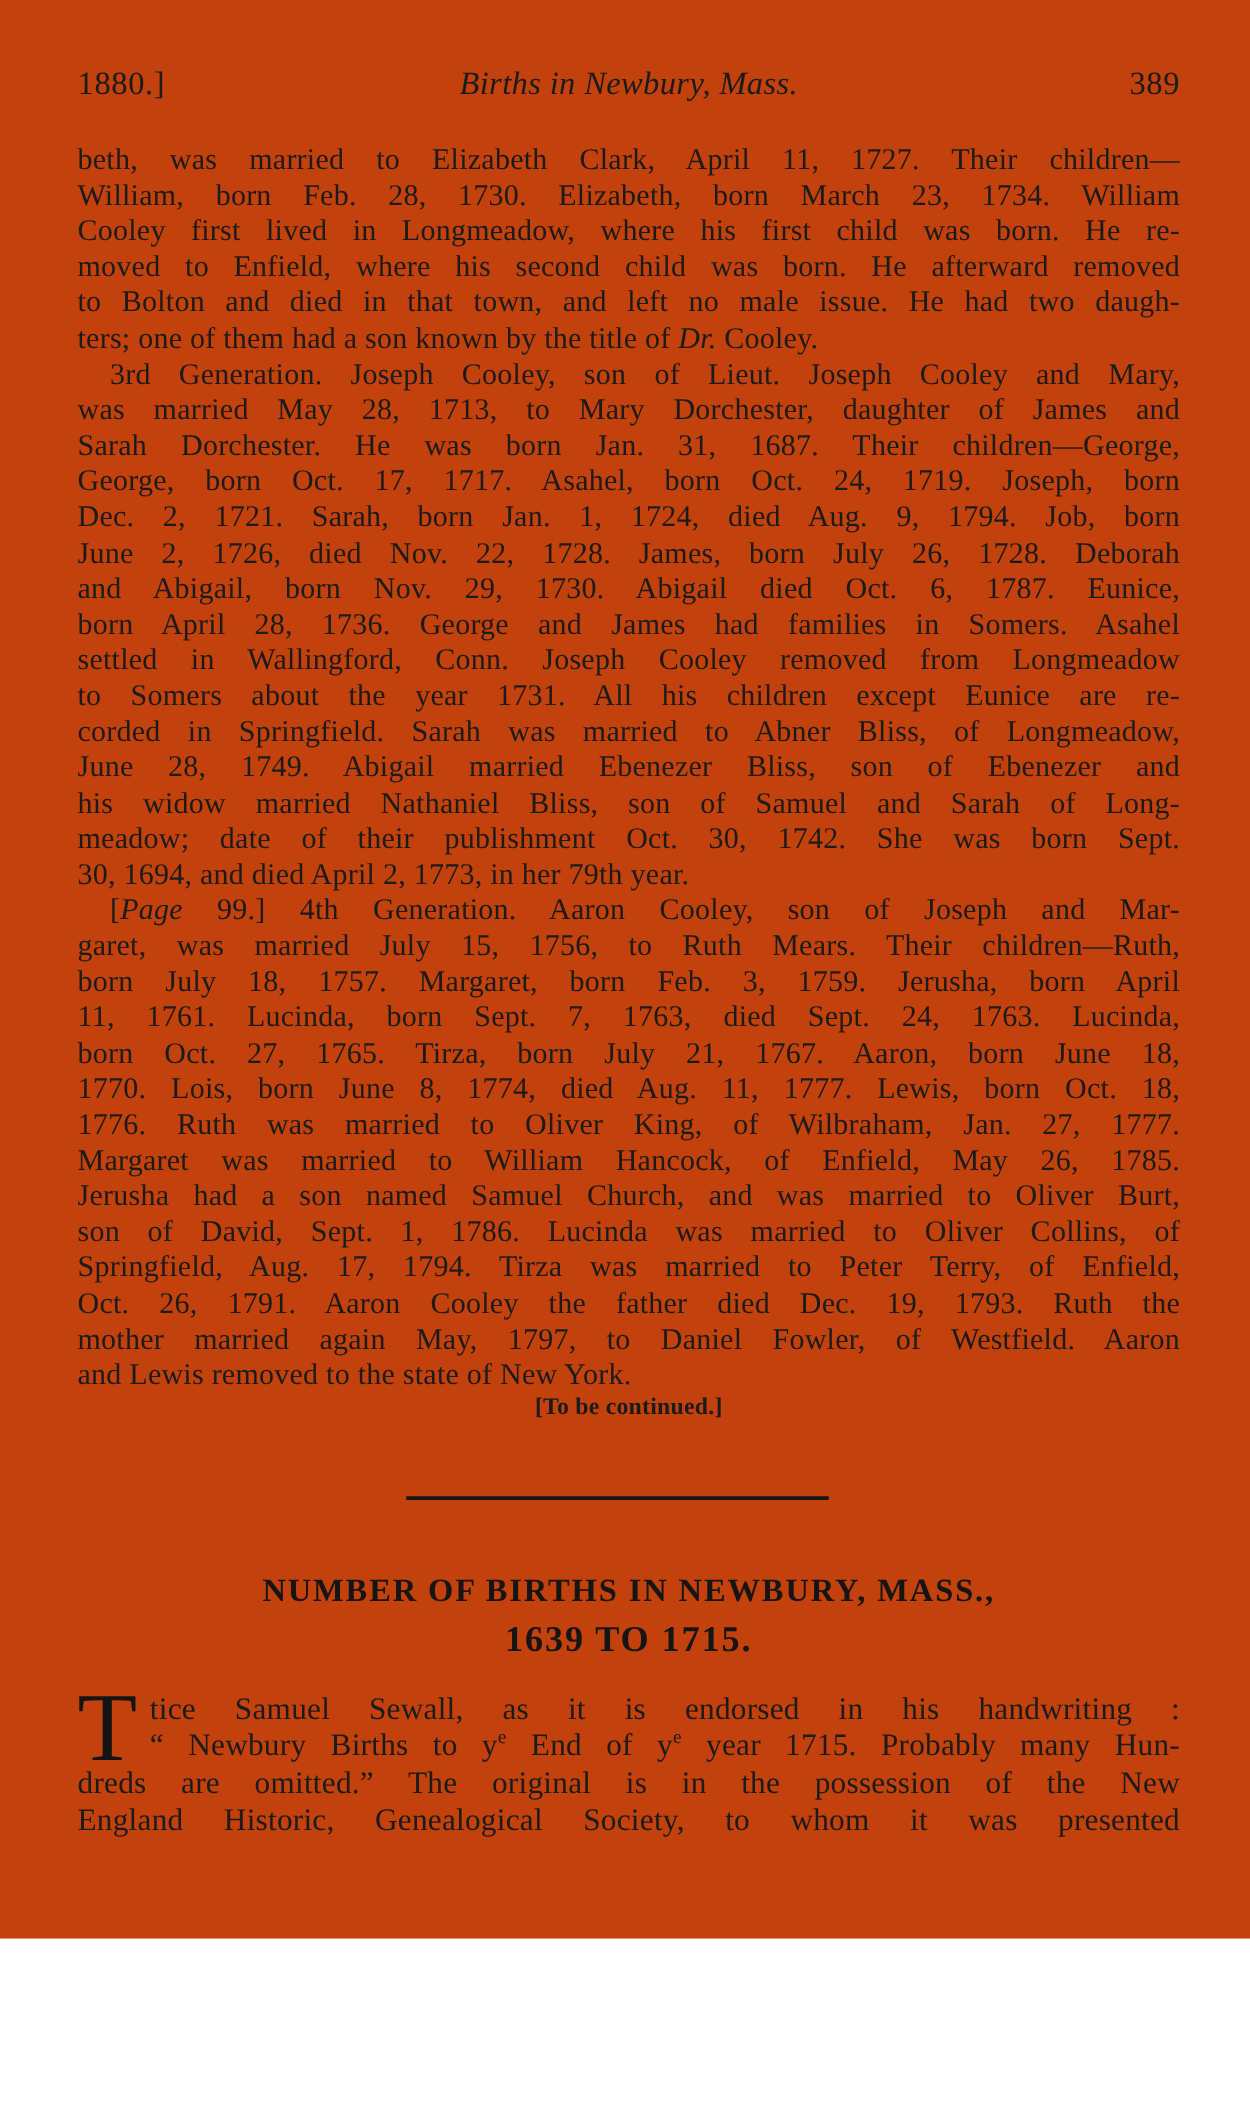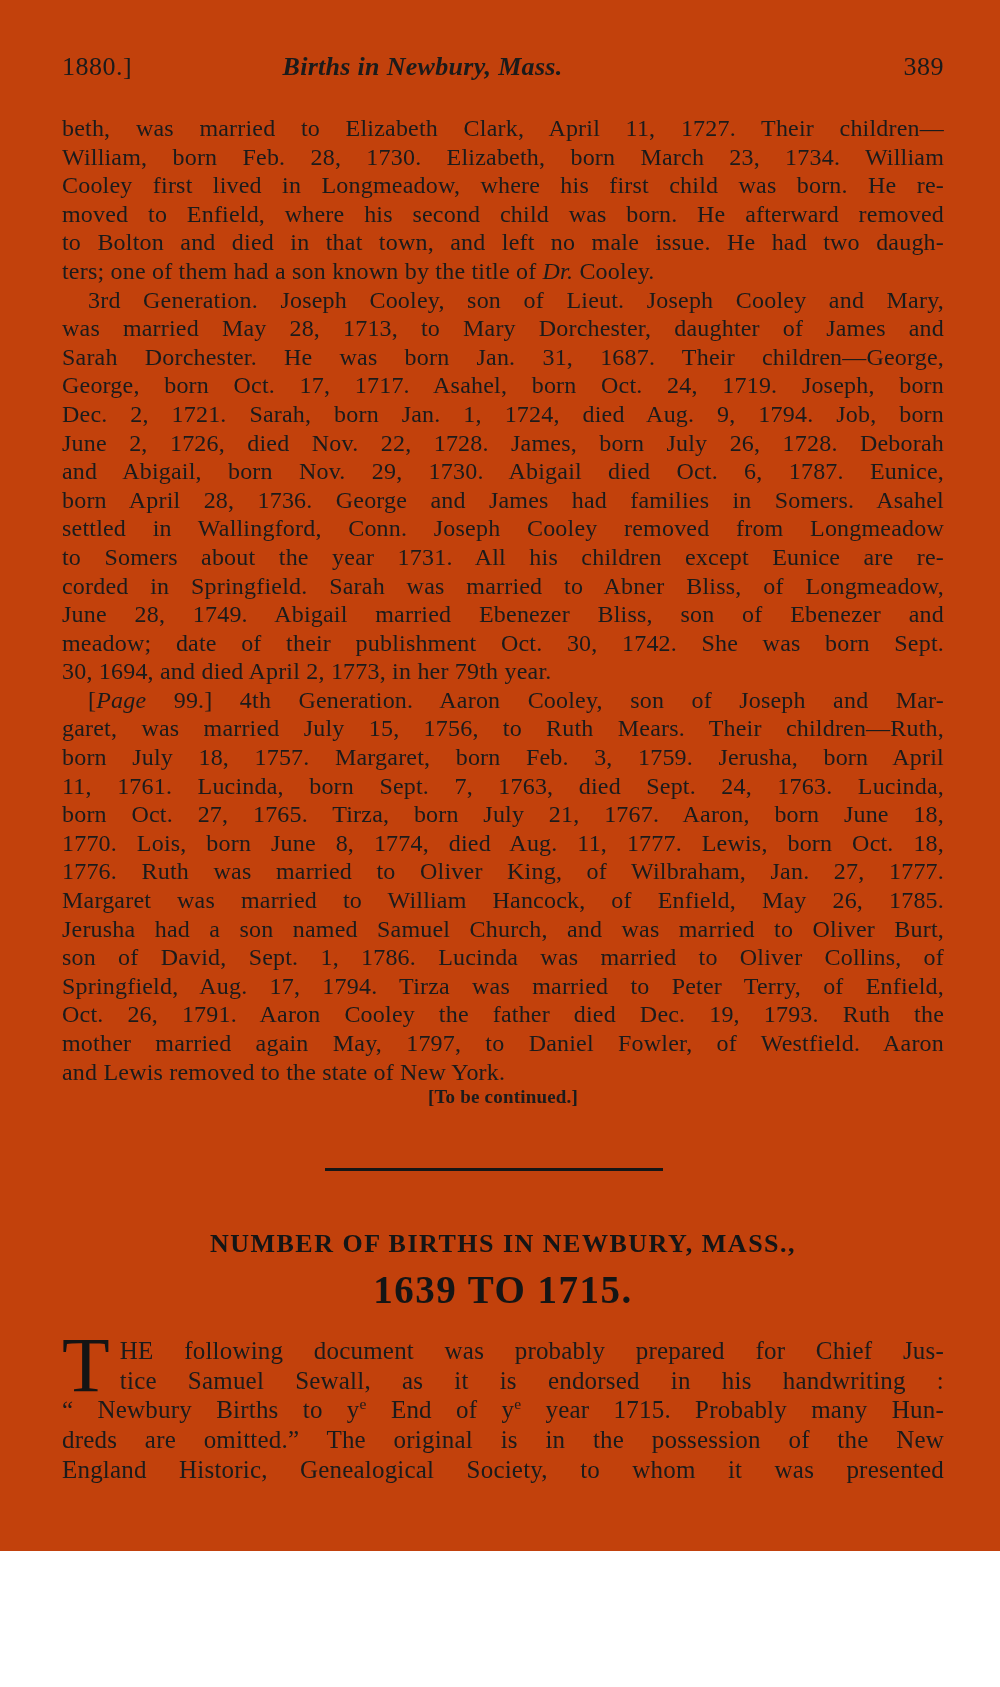--- a/index.html
+++ b/index.html
@@ -21,21 +21,21 @@
   }
 
   
   .running-head {
     display: flex;
     align-items: baseline;
     font-size: 26px;
     margin-bottom: 32px;
   }
   .rh-left  { flex: 1; text-align: left; letter-spacing: 0.5px; }
-  .rh-center{ flex: 2; text-align: left; font-style: italic; font-weight: 700; letter-spacing: 0.3px; }
+  .rh-center{ flex: 2; text-align: center; font-style: italic; font-weight: 400; letter-spacing: 0.3px; }
   .rh-right { flex: 1; text-align: right; letter-spacing: 0.5px; }
 
   
   .body-text, .intro {
     font-size: 24px;
     line-height: 28.6px;
     letter-spacing: 0.2px;
   }
   .para { margin: 0; }
   .line {
@@ -72,21 +72,21 @@
     font-weight: 700;
     color: #151515;
   }
   .section-title .t1 {
     display: block;
     font-size: 26px;
     letter-spacing: 1.5px;
   }
   .section-title .t2 {
     display: block;
-    font-size: 39px;
+    font-size: 29px;
     letter-spacing: 1.5px;
     margin-top: 8px;
   }
 
   .intro {
     margin-top: 24px;
     font-size: 25px;
     line-height: 29.6px;
   }
   .dropcap {
@@ -124,20 +124,21 @@
         <div class="line">Sarah Dorchester. He was born Jan. 31, 1687. Their children—George,</div>
         <div class="line">George, born Oct. 17, 1717. Asahel, born Oct. 24, 1719. Joseph, born</div>
         <div class="line">Dec. 2, 1721. Sarah, born Jan. 1, 1724, died Aug. 9, 1794. Job, born</div>
         <div class="line">June 2, 1726, died Nov. 22, 1728. James, born July 26, 1728. Deborah</div>
         <div class="line">and Abigail, born Nov. 29, 1730. Abigail died Oct. 6, 1787. Eunice,</div>
         <div class="line">born April 28, 1736. George and James had families in Somers. Asahel</div>
         <div class="line">settled in Wallingford, Conn. Joseph Cooley removed from Longmeadow</div>
         <div class="line">to Somers about the year 1731. All his children except Eunice are re-</div>
         <div class="line">corded in Springfield. Sarah was married to Abner Bliss, of Longmeadow,</div>
         <div class="line">June 28, 1749. Abigail married Ebenezer Bliss, son of Ebenezer and</div>
+        <div class="line">his widow married Nathaniel Bliss, son of Samuel and Sarah of Long-</div>
         <div class="line">meadow; date of their publishment Oct. 30, 1742. She was born Sept.</div>
         <div class="line flush">30, 1694, and died April 2, 1773, in her 79th year.</div>
       </div>
       <div class="para">
         <div class="line first">[<i>Page</i> 99.] 4th Generation. Aaron Cooley, son of Joseph and Mar-</div>
         <div class="line">garet, was married July 15, 1756, to Ruth Mears. Their children—Ruth,</div>
         <div class="line">born July 18, 1757. Margaret, born Feb. 3, 1759. Jerusha, born April</div>
         <div class="line">11, 1761. Lucinda, born Sept. 7, 1763, died Sept. 24, 1763. Lucinda,</div>
         <div class="line">born Oct. 27, 1765. Tirza, born July 21, 1767. Aaron, born June 18,</div>
         <div class="line">1770. Lois, born June 8, 1774, died Aug. 11, 1777. Lewis, born Oct. 18,</div>
@@ -157,21 +158,20 @@
   <hr class="divider">
 
   <h1 class="section-title">
     <span class="t1">NUMBER OF BIRTHS IN NEWBURY, MASS.,</span>
     <span class="t2">1639 TO 1715.</span>
   </h1>
 
   <div class="intro" id="intro">
       <div class="para">
         <span class="dropcap">T</span>
-        <div class="line">HE following document was probably prepared for Chief Jus-</div>
         <div class="line">tice Samuel Sewall, as it is endorsed in his handwriting :</div>
         <div class="line">“ Newbury Births to y<sup>e</sup> End of y<sup>e</sup> year 1715. Probably many Hun-</div>
         <div class="line">dreds are omitted.” The original is in the possession of the New</div>
         <div class="line">England Historic, Genealogical Society, to whom it was presented</div>
       </div>
     </div>
 
 </div>
 
 </body></html>

